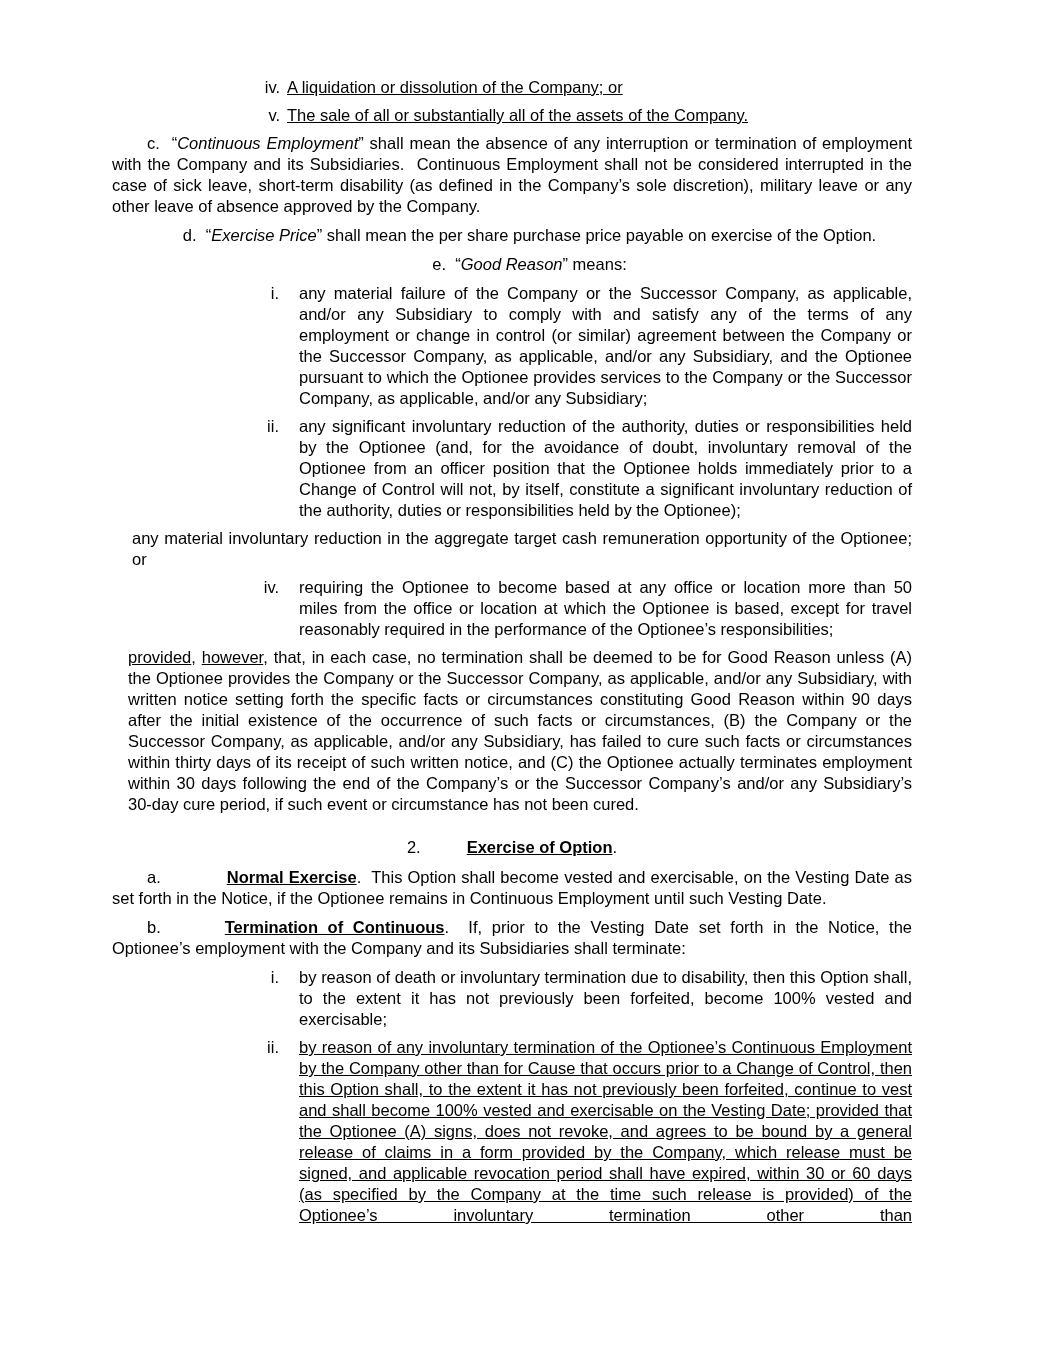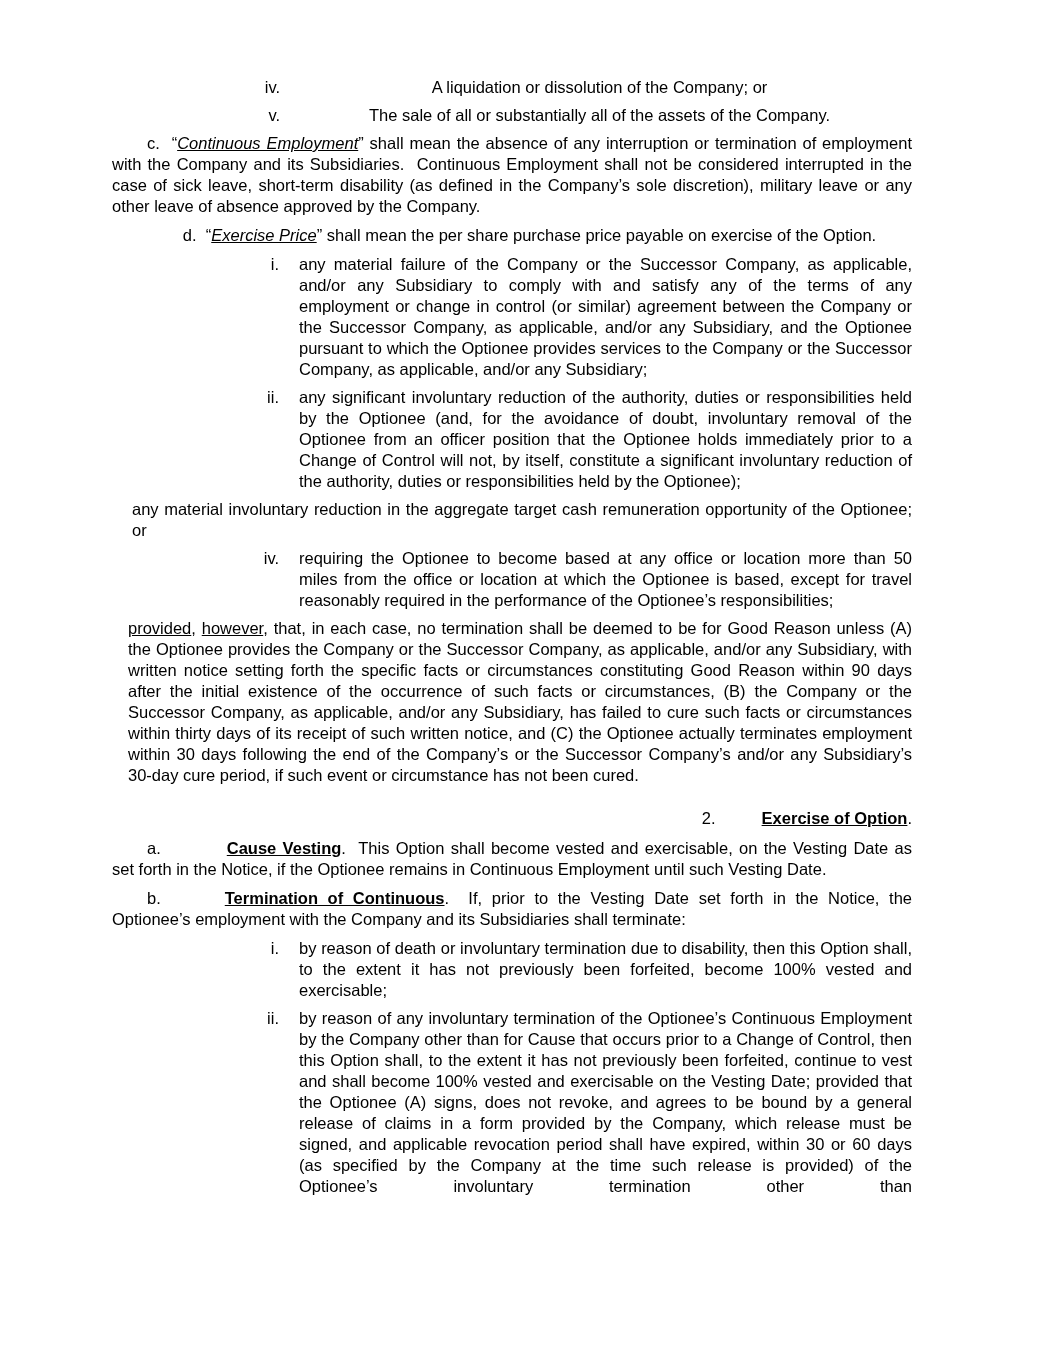--- a/index.html
+++ b/index.html
@@ -21,33 +21,33 @@
   .indent { text-indent: 35px; }
   .block { margin-left: 16px; }
 
   .li { display: flex; margin: 0 0 7px 0; }
   .li .mk { flex: none; text-align: right; }
   .toplist .mk { width: 168px; }
   .toplist .lt { margin-left: 7px; }
   .sublist .mk { width: 167px; }
   .sublist .lt { margin-left: 20px; }
   .lt { flex: 1 1 auto; text-align: justify; }
-  .lt.single { text-align: center; }
-  .cut { text-align-last: justify; }
+  .lt.single { text-align: left; text-decoration: underline; }
+  .cut { text-align-last: justify; text-decoration: underline; }
 
   .tab { display: inline-block; height: 1px; }
   .tab-2 { width: 46px; }
   .tab-a { width: 66px; }
   .tab-b { width: 64px; }
   .tab-f { width: 76px; }
 
   .hu { font-weight: 700; text-decoration: underline; }
   .un { text-decoration: underline; }
-  .heading { margin-top: 22px; margin-bottom: 9px; text-align: right; }
-  i { font-style: italic; text-decoration: underline; }
+  .heading { margin-top: 22px; margin-bottom: 9px; text-align: center; }
+  i { font-style: italic; }
 </style>
 </head>
 <body>
 
 <div class="page">
 
   <div class="li toplist">
     <span class="mk">iv.</span>
     <span class="lt single">A liquidation or dissolution of the Company; or</span>
   </div>
@@ -57,20 +57,23 @@
   </div>
 
   <p class="indent">
     <span>c.&nbsp; “</span><i>Continuous Employment</i><span>” shall mean the absence of any interruption or termination of employment with the Company and its Subsidiaries.&nbsp; Continuous Employment shall not be considered interrupted in the case of sick leave, short-term disability (as defined in the Company’s sole discretion), military leave or any other leave of absence approved by the Company.</span>
   </p>
 
   <p class="indent single">
     <span>d.&nbsp; “</span><i>Exercise Price</i><span>” shall mean the per share purchase price payable on exercise of the Option.</span>
   </p>
 
+  <p class="indent single">
+    <span>e.&nbsp; “</span><i>Good Reason</i><span>” means:</span>
+  </p>
 
   <div class="li sublist">
     <span class="mk">i.</span>
     <span class="lt">any material failure of the Company or the Successor Company, as applicable, and/or any Subsidiary to comply with and satisfy any of the terms of any employment or change in control (or similar) agreement between the Company or the Successor Company, as applicable, and/or any Subsidiary, and the Optionee pursuant to which the Optionee provides services to the Company or the Successor Company, as applicable, and/or any Subsidiary;</span>
   </div>
   <div class="li sublist">
     <span class="mk">ii.</span>
     <span class="lt">any significant involuntary reduction of the authority, duties or responsibilities held by the Optionee (and, for the avoidance of doubt, involuntary removal of the Optionee from an officer position that the Optionee holds immediately prior to a Change of Control will not, by itself, constitute a significant involuntary reduction of the authority, duties or responsibilities held by the Optionee);</span>
   </div>
   <div class="li sublist">
@@ -84,21 +87,21 @@
   <p class="block">
     <span class="un">provided</span><span>, </span><span class="un">however</span><span>, that, in each case, no termination shall be deemed to be for Good Reason unless (A) the Optionee provides the Company or the Successor Company, as applicable, and/or any Subsidiary, with written notice setting forth the specific facts or circumstances constituting Good Reason within 90 days after the initial existence of the occurrence of such facts or circumstances, (B) the Company or the Successor Company, as applicable, and/or any Subsidiary, has failed to cure such facts or circumstances within thirty days of its receipt of such written notice, and (C) the Optionee actually terminates employment within 30 days following the end of the Company’s or the Successor Company’s and/or any Subsidiary’s 30-day cure period, if such event or circumstance has not been cured.</span>
   </p>
 
 
   <p class="heading">
     <span>2.</span><span class="tab tab-2"></span><span class="hu">Exercise of Option</span><span>.</span>
   </p>
 
   <p class="indent">
-    <span>a.</span><span class="tab tab-a"></span><span class="hu">Cause Vesting</span><span>.&nbsp; This Option shall become vested and exercisable, on the Vesting Date as set forth in the Notice, if the Optionee remains in Continuous Employment until such Vesting Date.</span>
+    <span>a.</span><span class="tab tab-a"></span><span class="hu">Normal Exercise</span><span>.&nbsp; This Option shall become vested and exercisable, on the Vesting Date as set forth in the Notice, if the Optionee remains in Continuous Employment until such Vesting Date.</span>
   </p>
 
   <p class="indent">
     <span>b.</span><span class="tab tab-b"></span><span class="hu">Termination of Continuous</span><span>.&nbsp; If, prior to the Vesting Date set forth in the Notice, the Optionee’s employment with the Company and its Subsidiaries shall terminate:</span>
   </p>
 
   <div class="li sublist">
     <span class="mk">i.</span>
     <span class="lt">by reason of death or involuntary termination due to disability, then this Option shall, to the extent it has not previously been forfeited, become 100% vested and exercisable;</span>
   </div>

